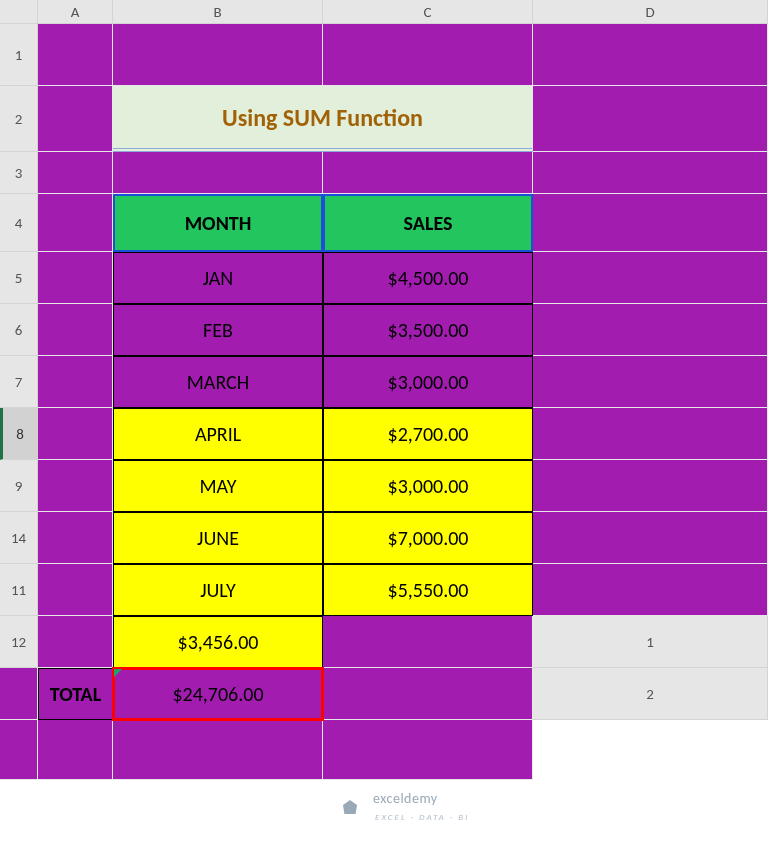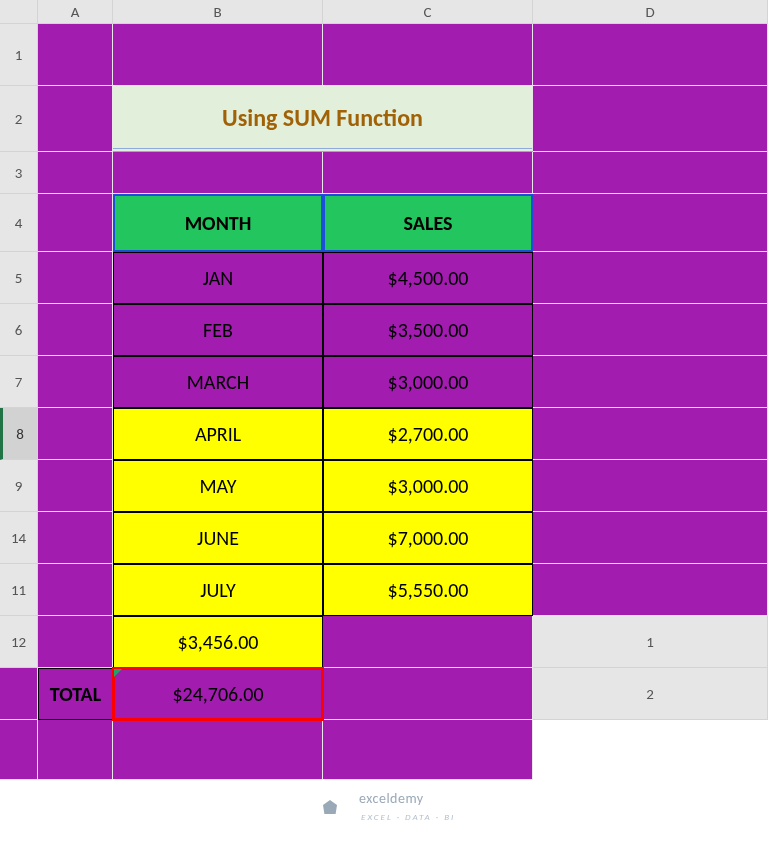--- a/index.html
+++ b/index.html
@@ -90,28 +90,28 @@
     border-top: 8px solid #21a366;
     border-right: 8px solid transparent;
   }
   .row-selected {
     background: #d2d2d2;
     border-left: 3px solid #217346;
     color: #333;
   }
   .watermark {
     position: absolute;
-    left: 323px;
+    left: 343px;
     top: 790px;
     font-size: 14px;
     color: #9aa9b8;
     letter-spacing: 0.5px;
     display: flex;
     align-items: center;
-    gap: 22px;
+    gap: 16px;
   }
   .watermark .logo {
     width: 14px; height: 14px;
     background: #9aa9b8;
     clip-path: polygon(50% 0, 100% 35%, 90% 100%, 10% 100%, 0 35%);
   }
   .watermark .sub {
     font-size: 9px;
     letter-spacing: 2px;
     color: #b5c0cc;

